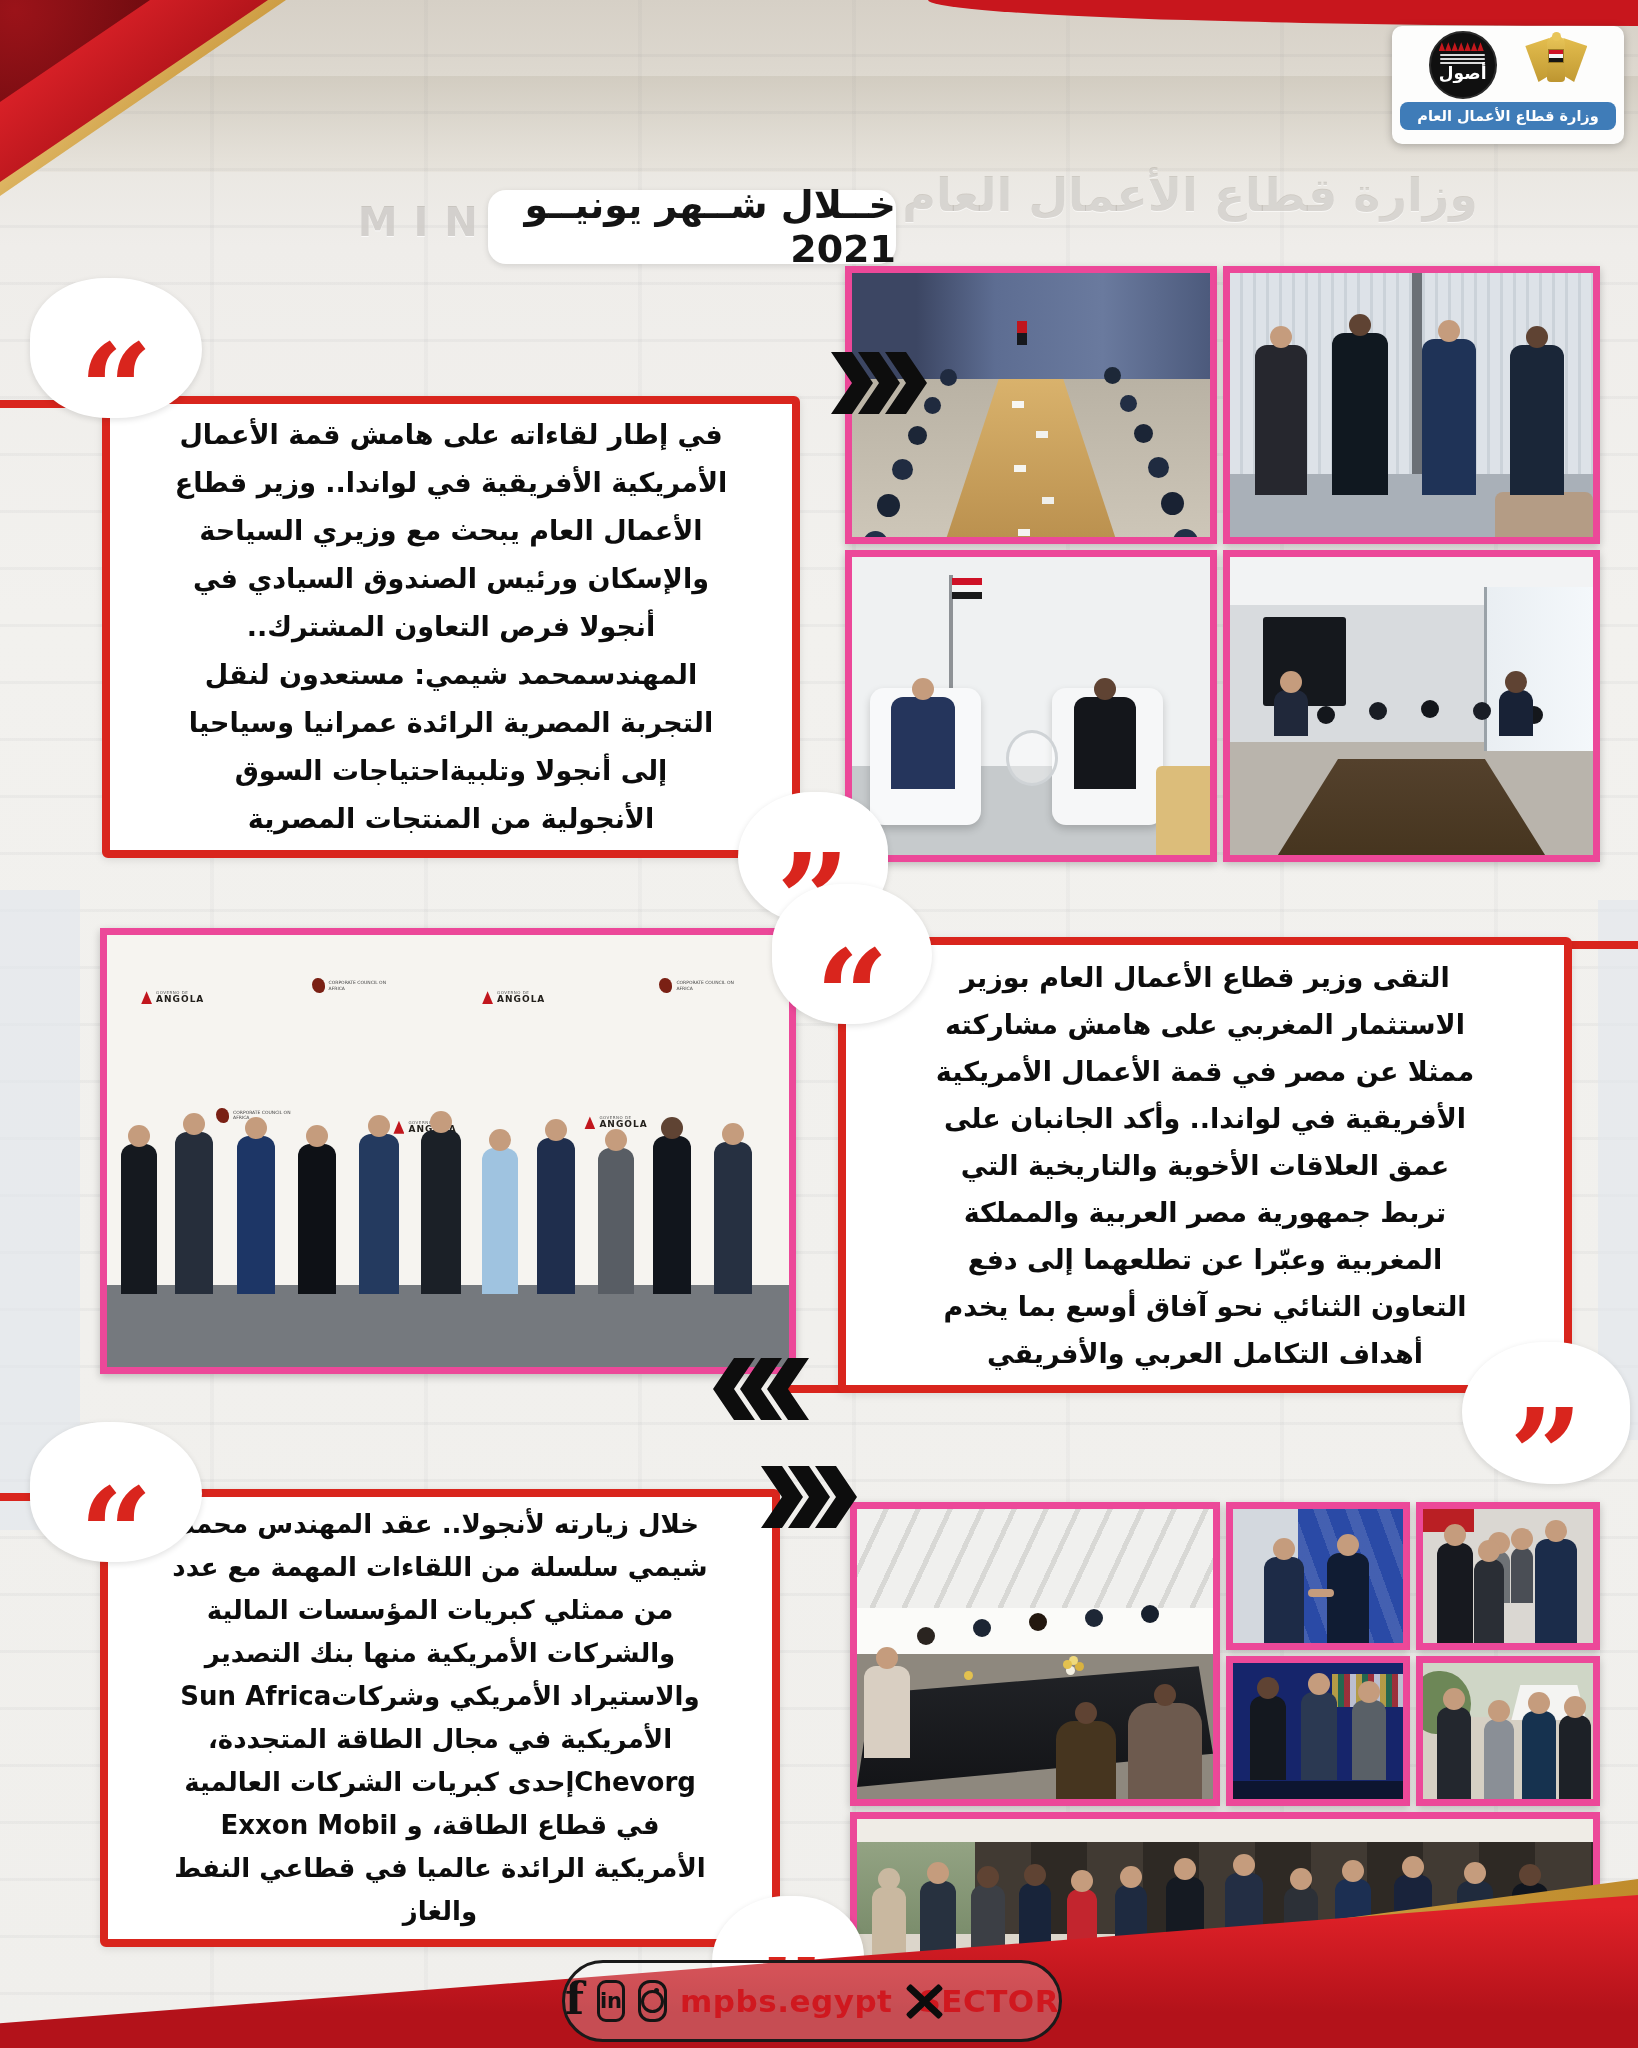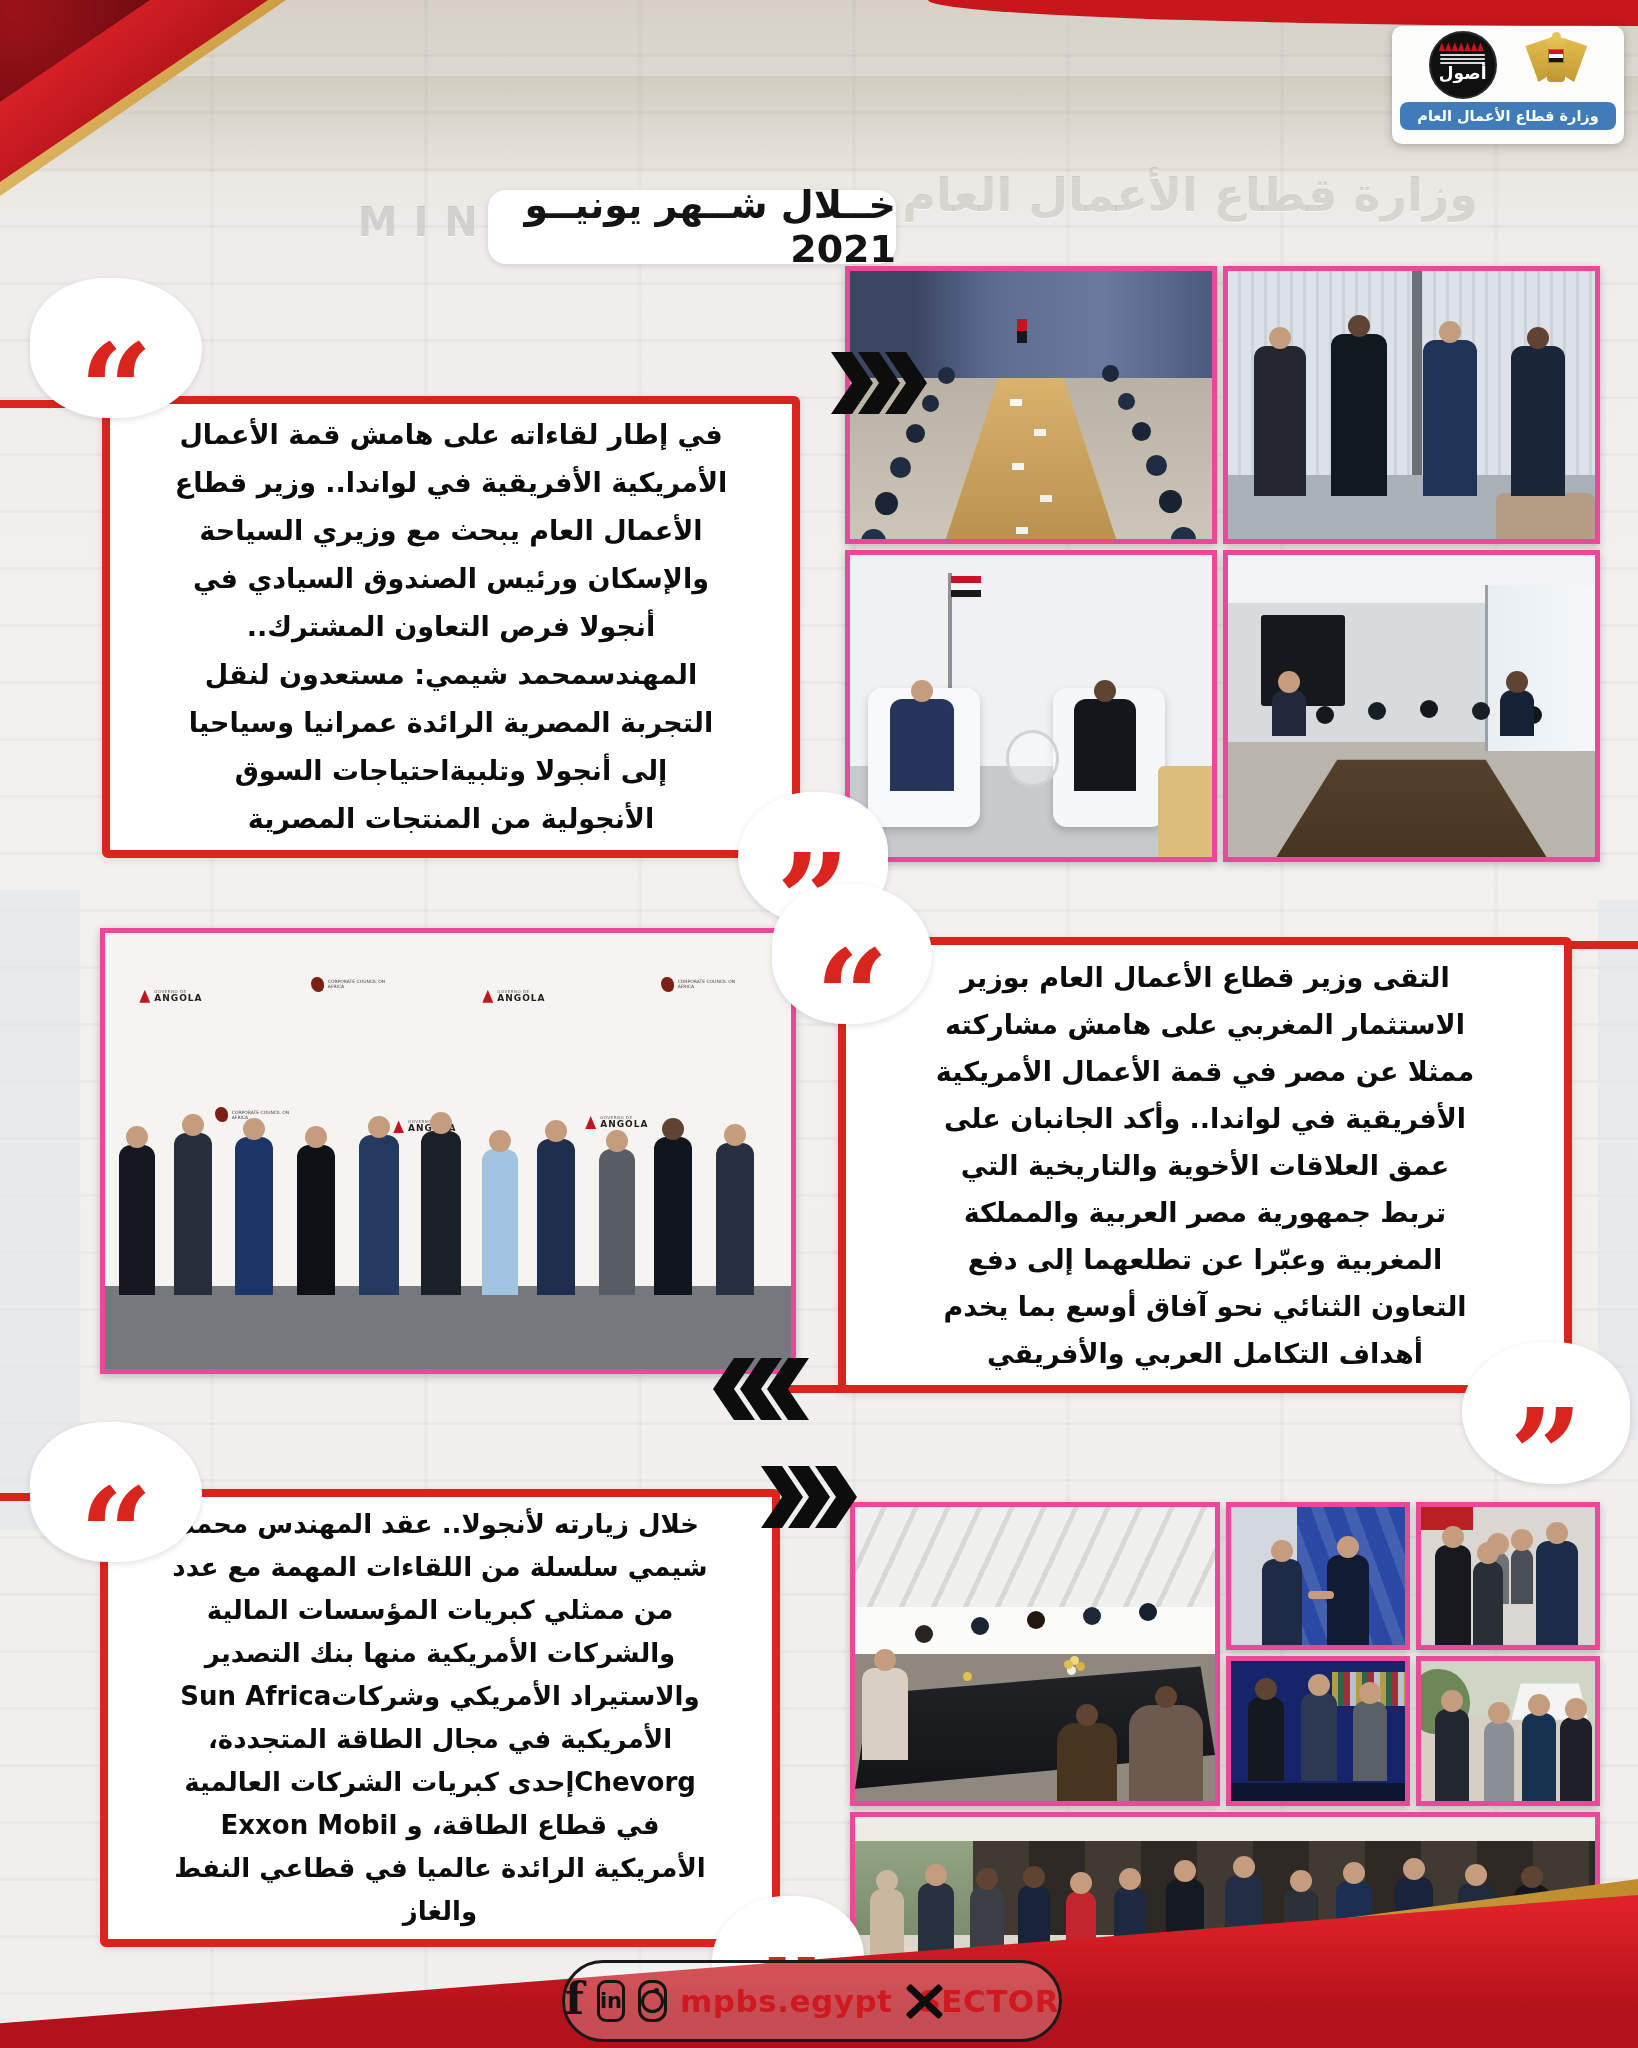--- a/index.html
+++ b/index.html
@@ -85,21 +85,21 @@
   .qext{position:absolute;height:8px;background:#d9251d;z-index:9;}
 
   .qmark{position:absolute;background:#ffffff;display:flex;align-items:center;justify-content:center;
       z-index:11;box-shadow:0 2px 6px rgba(0,0,0,.12);}
   .qmark span{font-family:"DejaVu Serif",serif;color:#d9251d;font-size:128px;line-height:0;
       transform:translateY(42px);font-weight:bold;}
   .qm-a{border-radius:46% 54% 52% 48%;}
   .qm-b{border-radius:52% 48% 46% 54%;}
 
   
-  .photo{position:absolute;background:#dfe3e6;border:5px solid #ec4899;box-sizing:border-box;
+  .photo{position:absolute;background:#dfe3e6;border:7px solid #ec4899;box-sizing:border-box;
       overflow:hidden;box-shadow:0 3px 8px rgba(0,0,0,.22);z-index:8;}
   .abs{position:absolute;}
   .pp{position:absolute;border-radius:12px 12px 0 0;}
   .pp::before{content:"";position:absolute;top:-19px;left:50%;transform:translateX(-50%);
       width:22px;height:22px;border-radius:50%;background:#c59c7d;}
   .pp.dk::before{background:#5f4333;}
   .pp.hj::before{background:#c9b8a0;}
 
   
   .bk-item{position:absolute;display:flex;align-items:center;gap:4px;}

